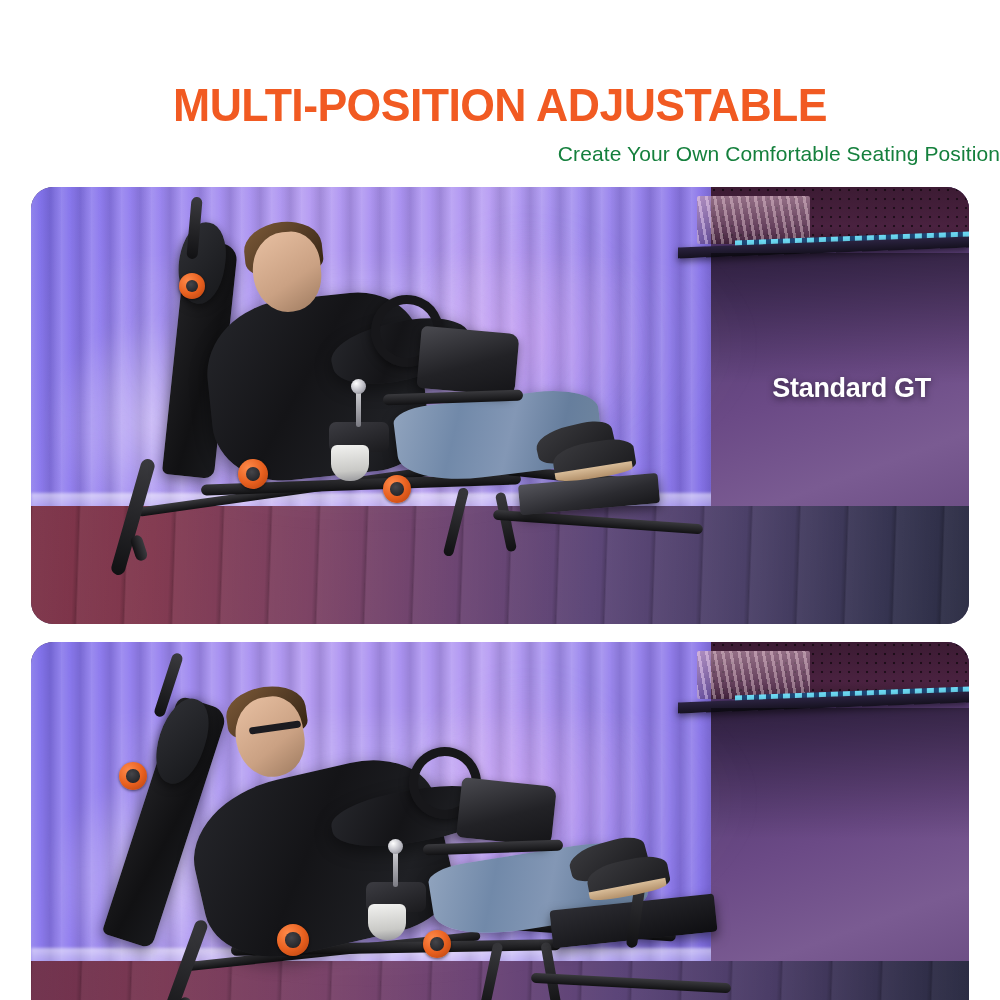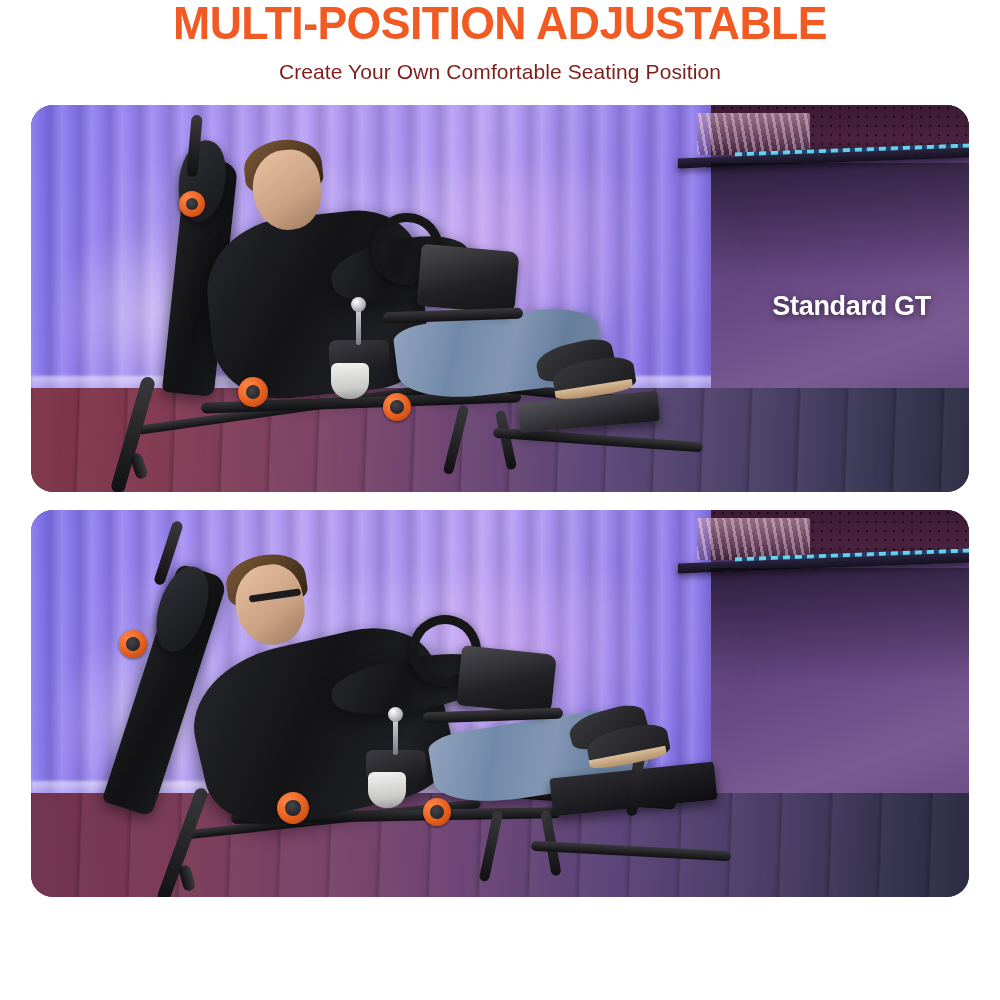--- a/index.html
+++ b/index.html
@@ -5,44 +5,45 @@
   * { margin:0; padding:0; box-sizing:border-box; }
   html,body { width:1000px; height:1000px; }
   body {
     background:#ffffff;
     font-family:"Liberation Sans", sans-serif;
     overflow:hidden;
     position:relative;
   }
 
   
-  .header { width:1000px; text-align:center; }
+  .header { width:1000px; padding-top:82px; text-align:center; }
   .headline {
     font-size:46px;
     font-weight:bold;
     color:#F15A22;
     letter-spacing:-0.6px;
     line-height:1.0;
     font-stretch:condensed;
     transform:scaleX(0.97);
   }
   .subhead {
     margin-top:14px;
     font-size:21px;
-    color:#7f1d1d;
+    color:#15803d;
     letter-spacing:0.1px;
     font-weight:400;
+    text-align:right;
   }
 
   
   .panels { margin-top:21px; }
   .panel {
     position:relative;
     width:938px;
-    height:387px;
+    height:437px;
     margin:0 auto 18px auto;
     border-radius:22px;
     overflow:hidden;
     background:#3b2a55;
   }
 
   
   .scene { position:absolute; inset:0; }
 
   

